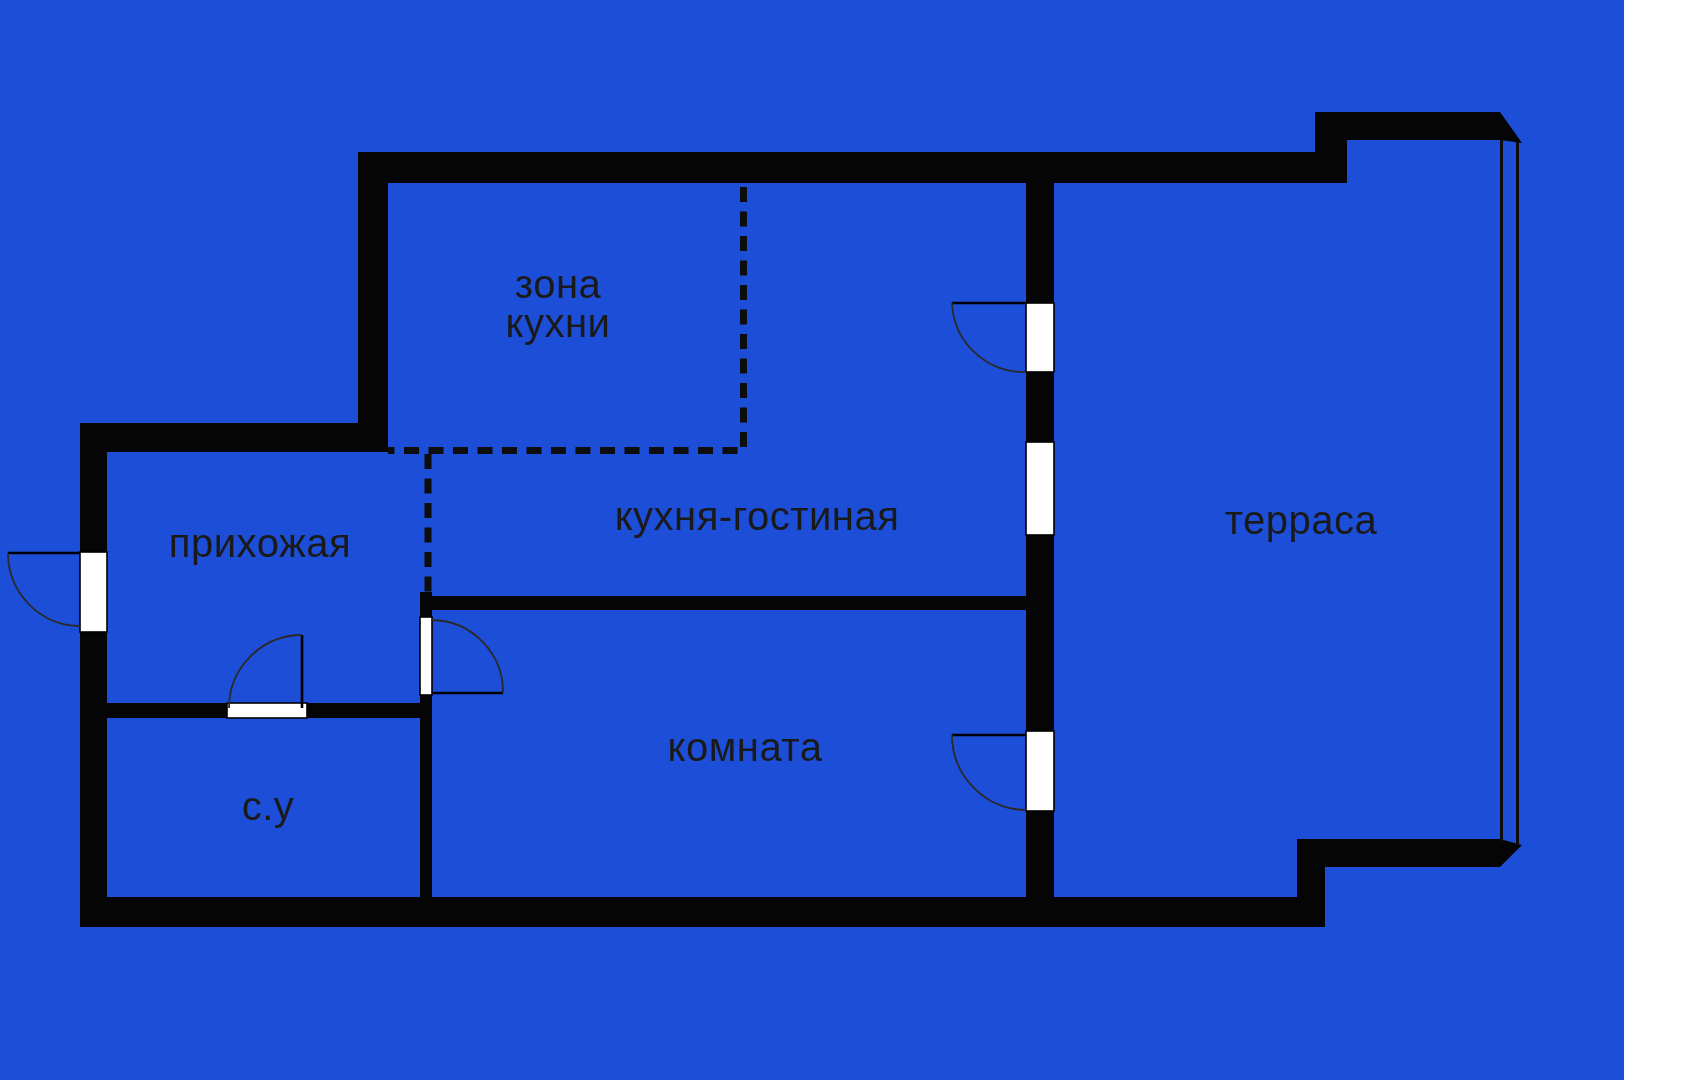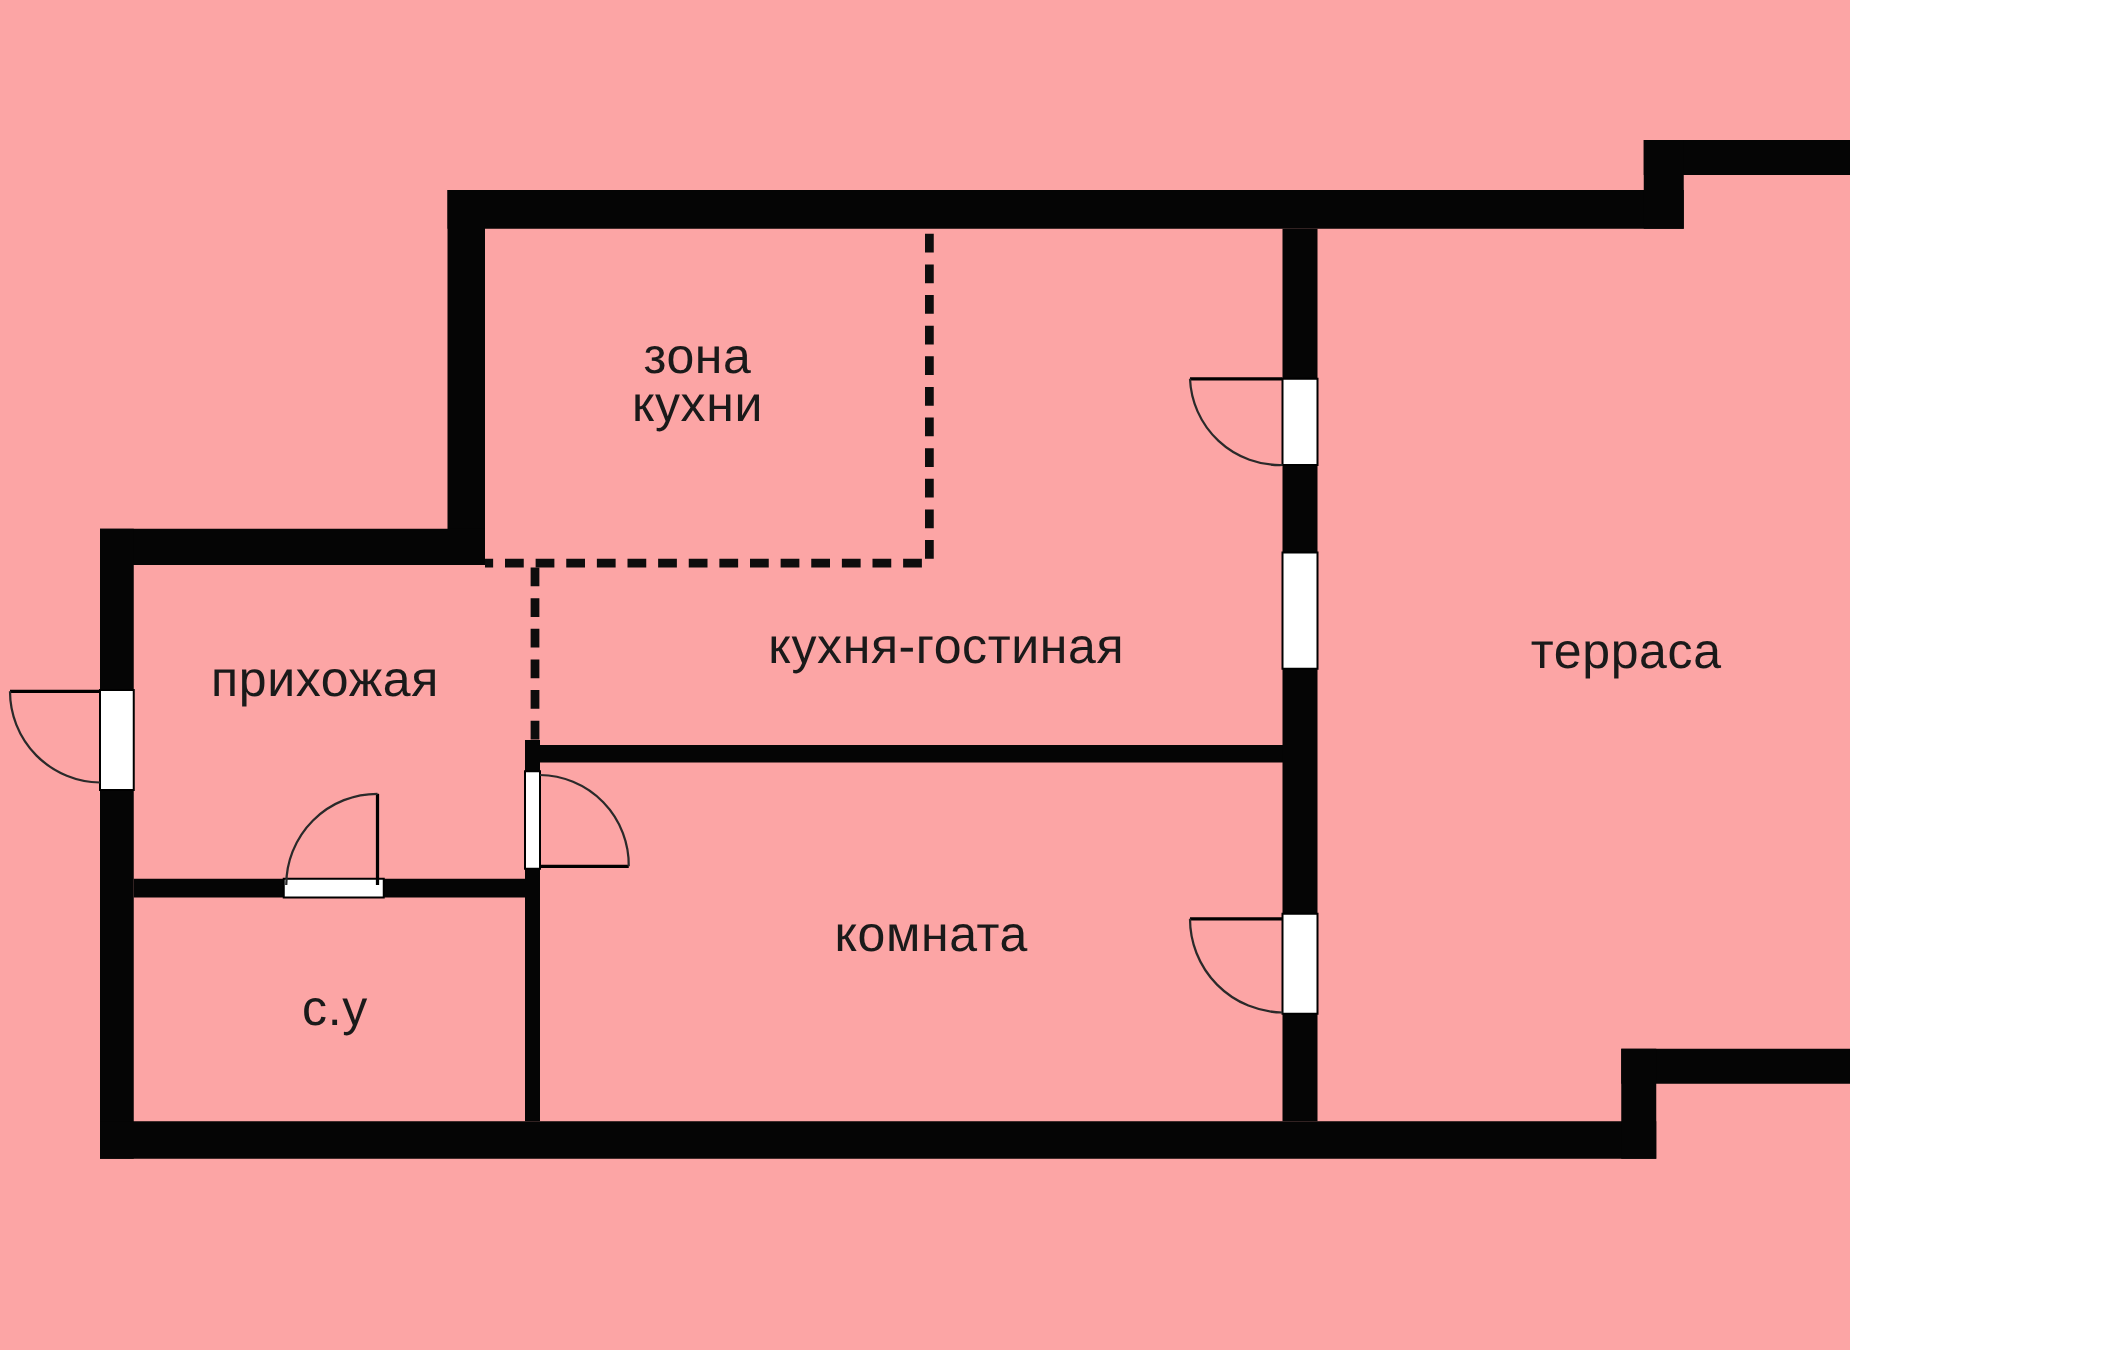--- a/index.html
+++ b/index.html
@@ -1,17 +1,17 @@
 <!DOCTYPE html>
 <html><head>
 <meta charset="utf-8">
 <title>Floor plan</title>
 <style>
   html,body{margin:0;padding:0;background:#ffffff;}
-  .canvas{position:relative;width:1480px;height:1080px;background:#fca5a5;overflow:hidden;}
+  .canvas{position:relative;width:1624px;height:1080px;background:#1d4ed8;overflow:hidden;}
   svg{display:block;}
   .room-label{
     font-family:"Liberation Sans","DejaVu Sans",sans-serif;
     font-size:40px;
     letter-spacing:0.5px;
     fill:#1a1a1a;
   }
   .wall{fill:#050505;stroke:none;}
   .opening{fill:#ffffff;stroke:#000000;stroke-width:1.6;}
   .door-leaf{stroke:#000000;stroke-width:2.6;fill:none;}

